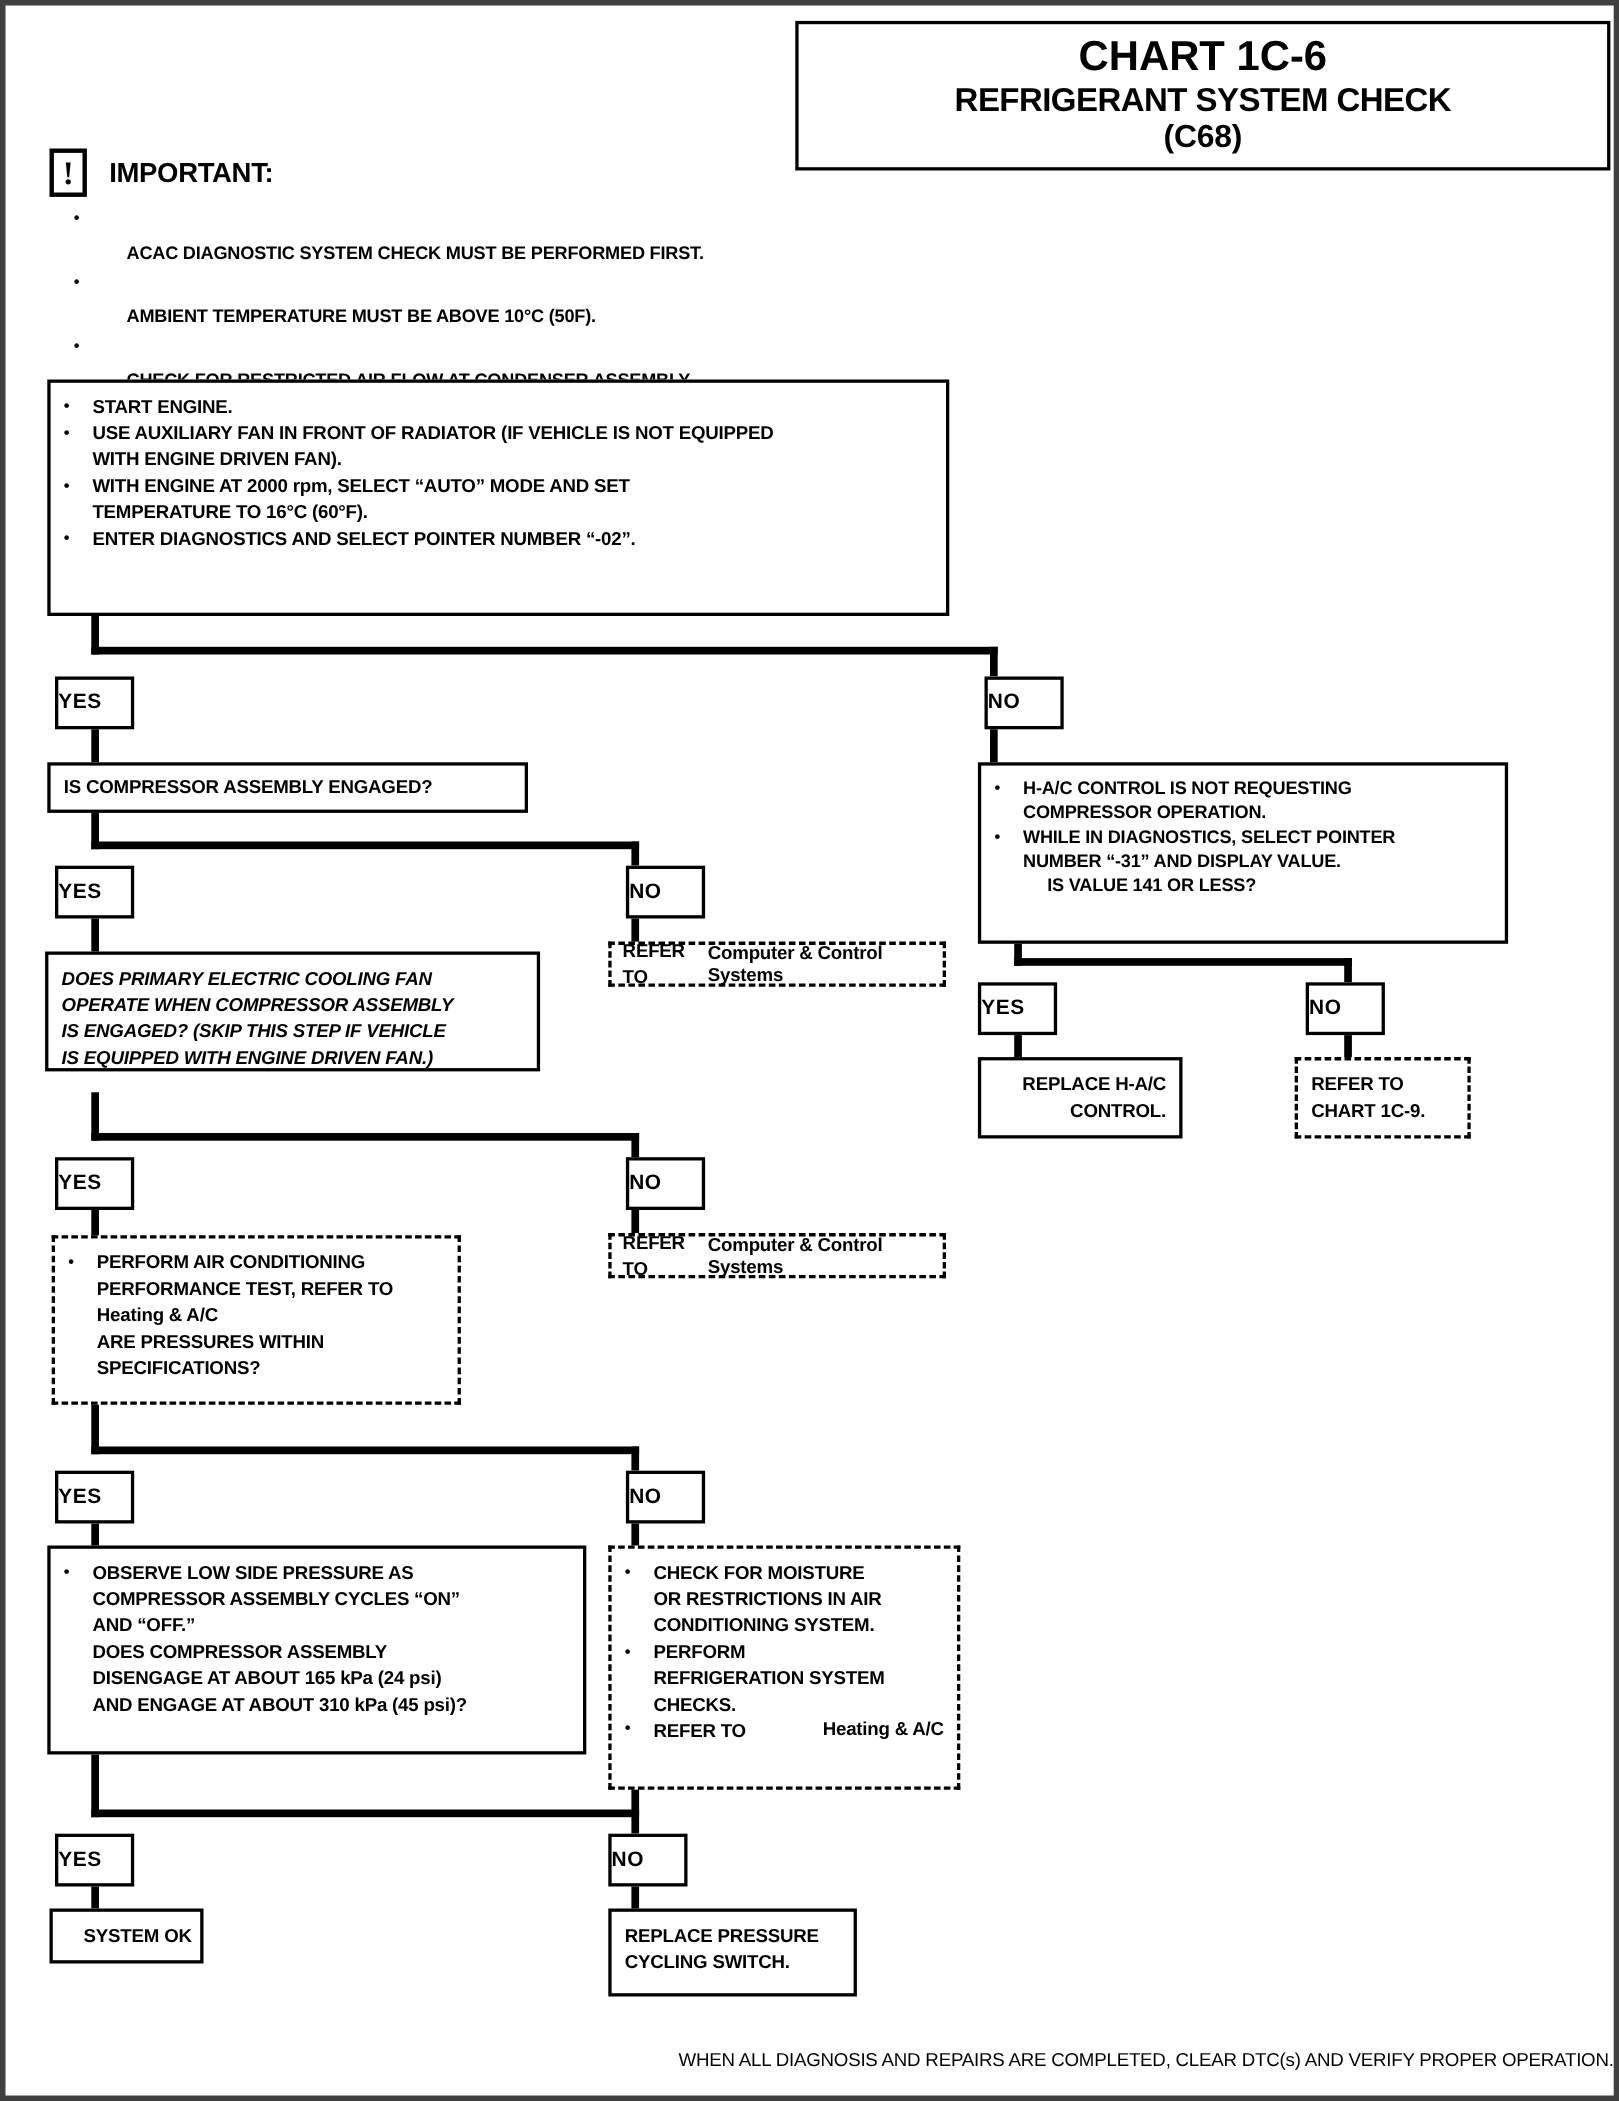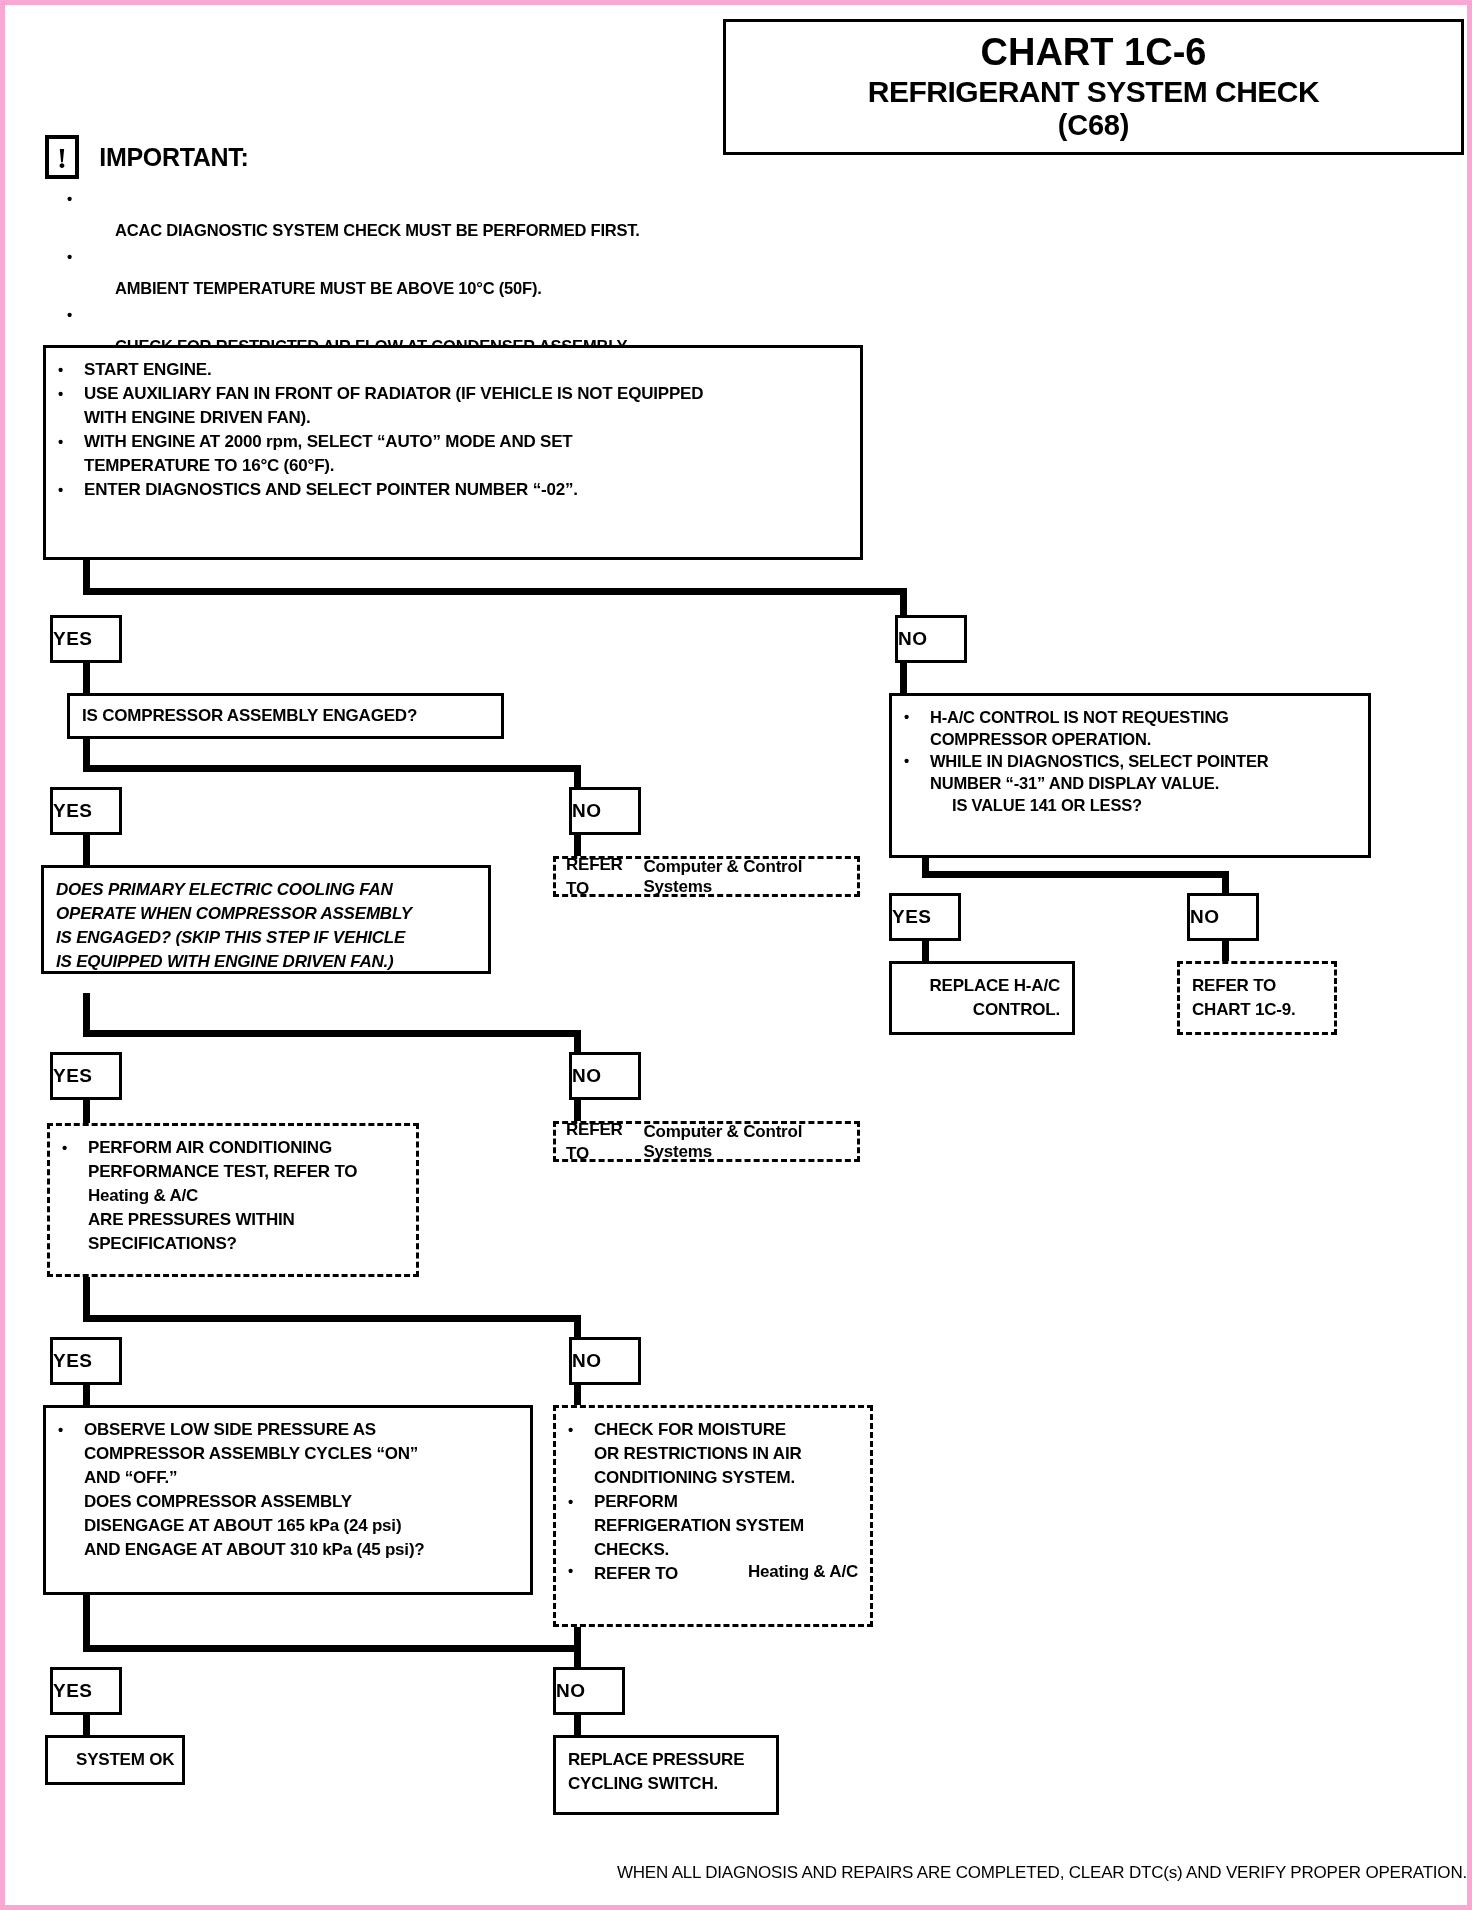--- a/index.html
+++ b/index.html
@@ -5,21 +5,21 @@
   html,body{margin:0;padding:0;background:#fff;}
   body{
     font-family:"Liberation Sans", sans-serif;
     width:1472px; height:1910px;
     position:relative;
     -webkit-font-smoothing:none;
   }
   #page{
     position:absolute; left:0; top:0; width:1472px; height:1910px;
     box-sizing:border-box;
-    border:5px solid #f9a8d4;
+    border:5px solid #404040;
     background:#fff;
     overflow:hidden;
   }
   .abs{position:absolute;}
 
   
   .bold{
     font-family:"Liberation Sans", sans-serif;
     font-weight:bold;
     font-stretch:condensed;
@@ -179,21 +179,21 @@
   <div class="abs yn" style="left:45px; top:610px; width:72px; height:48px;">
     <span>YES</span>
   </div>
   <div class="ln abs" style="left:78px; top:658px; width:7px; height:32px;"></div>
 
   <div class="abs yn" style="left:890px; top:610px; width:72px; height:48px;">
     <span>NO</span>
   </div>
   <div class="ln abs" style="left:895px; top:658px; width:7px; height:32px;"></div>
 
-  <div class="abs box bold" style="left:38px; top:688px; width:437px; height:46px; display:flex; align-items:center; padding-left:12px;margin-left:24px;">
+  <div class="abs box bold" style="left:38px; top:688px; width:437px; height:46px; display:flex; align-items:center; padding-left:12px;">
     <span class="t16">IS COMPRESSOR ASSEMBLY ENGAGED?</span>
   </div>
 
   <div class="abs box bold pad" style="left:884px; top:688px; width:482px; height:165px;">
     <div class="row t15">
         <span class="bul">•</span>
         <span class="txt">H-A/C CONTROL IS NOT REQUESTING</span>
       </div>
     <div class="row t15">
         <span class="bul empty"></span>

